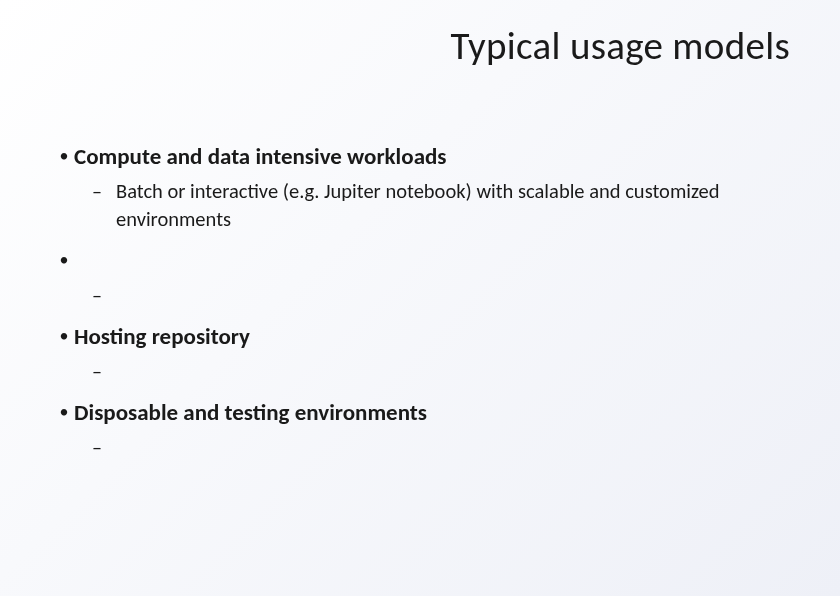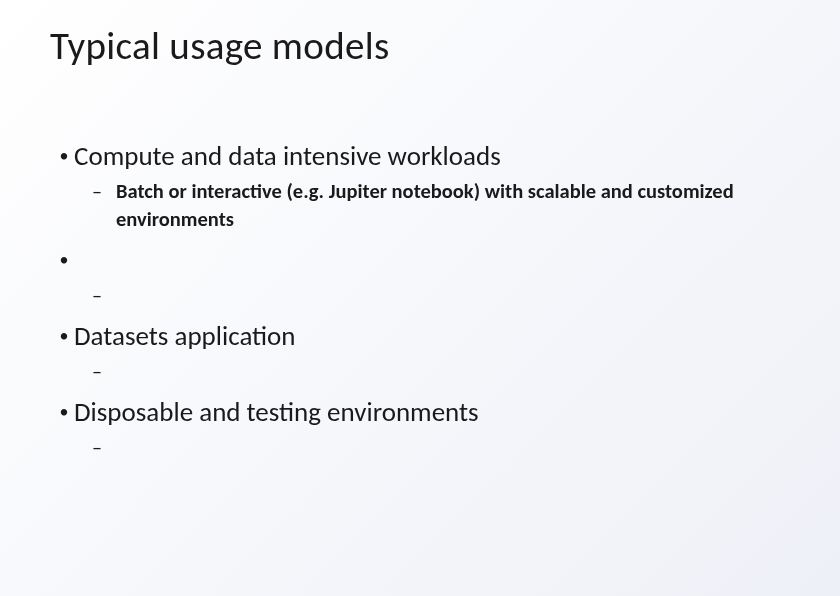--- a/index.html
+++ b/index.html
@@ -9,21 +9,21 @@
     }
     body {
       width: 840px;
       height: 596px;
       background: linear-gradient(135deg, #ffffff 0%, #f8f9fc 40%, #eef0f7 100%);
       font-family: Calibri, "Segoe UI", Arial, sans-serif;
       color: #1a1a1a;
       padding: 20px 50px 30px 50px;
     }
     .title {
-      text-align: left;
+      text-align: right;
       font-size: 39px;
       font-weight: 400;
       margin-top: 2px;
       margin-bottom: 72px;
       letter-spacing: 0.3px;
     }
     .content {
       padding-left: 0px;
     }
     .bullet-main {
@@ -34,39 +34,39 @@
     }
     .bullet-dot {
       width: 24px;
       flex-shrink: 0;
       text-align: center;
       font-size: 18px;
       line-height: 30px;
       padding-left: 4px;
     }
     .bullet-main-text {
-      font-size: 27px;
-      font-weight: 400;
+      font-size: 23px;
+      font-weight: 700;
       line-height: 30px;
     }
     .bullet-sub {
       display: flex;
       align-items: flex-start;
       padding-left: 42px;
       margin-bottom: 6px;
     }
     .bullet-dash {
       width: 24px;
       flex-shrink: 0;
       font-size: 20px;
       line-height: 28px;
     }
     .bullet-sub-text {
       font-size: 20.5px;
-      font-weight: 700;
+      font-weight: 400;
       line-height: 28px;
       padding-right: 5px;
     }
   </style>
 </head>
 <body>
 
 <div class="title">Typical usage models</div>
 
 <div class="content">
@@ -82,21 +82,21 @@
 
   <div class="bullet-main">
     <span class="bullet-dot">•</span>
   </div>
   <div class="bullet-sub">
     <span class="bullet-dash">–</span>
   </div>
 
   <div class="bullet-main">
     <span class="bullet-dot">•</span>
-    <span class="bullet-main-text">Datasets application</span>
+    <span class="bullet-main-text">Hosting repository</span>
   </div>
   <div class="bullet-sub">
     <span class="bullet-dash">–</span>
   </div>
 
   <div class="bullet-main">
     <span class="bullet-dot">•</span>
     <span class="bullet-main-text">Disposable and testing environments</span>
   </div>
   <div class="bullet-sub">

